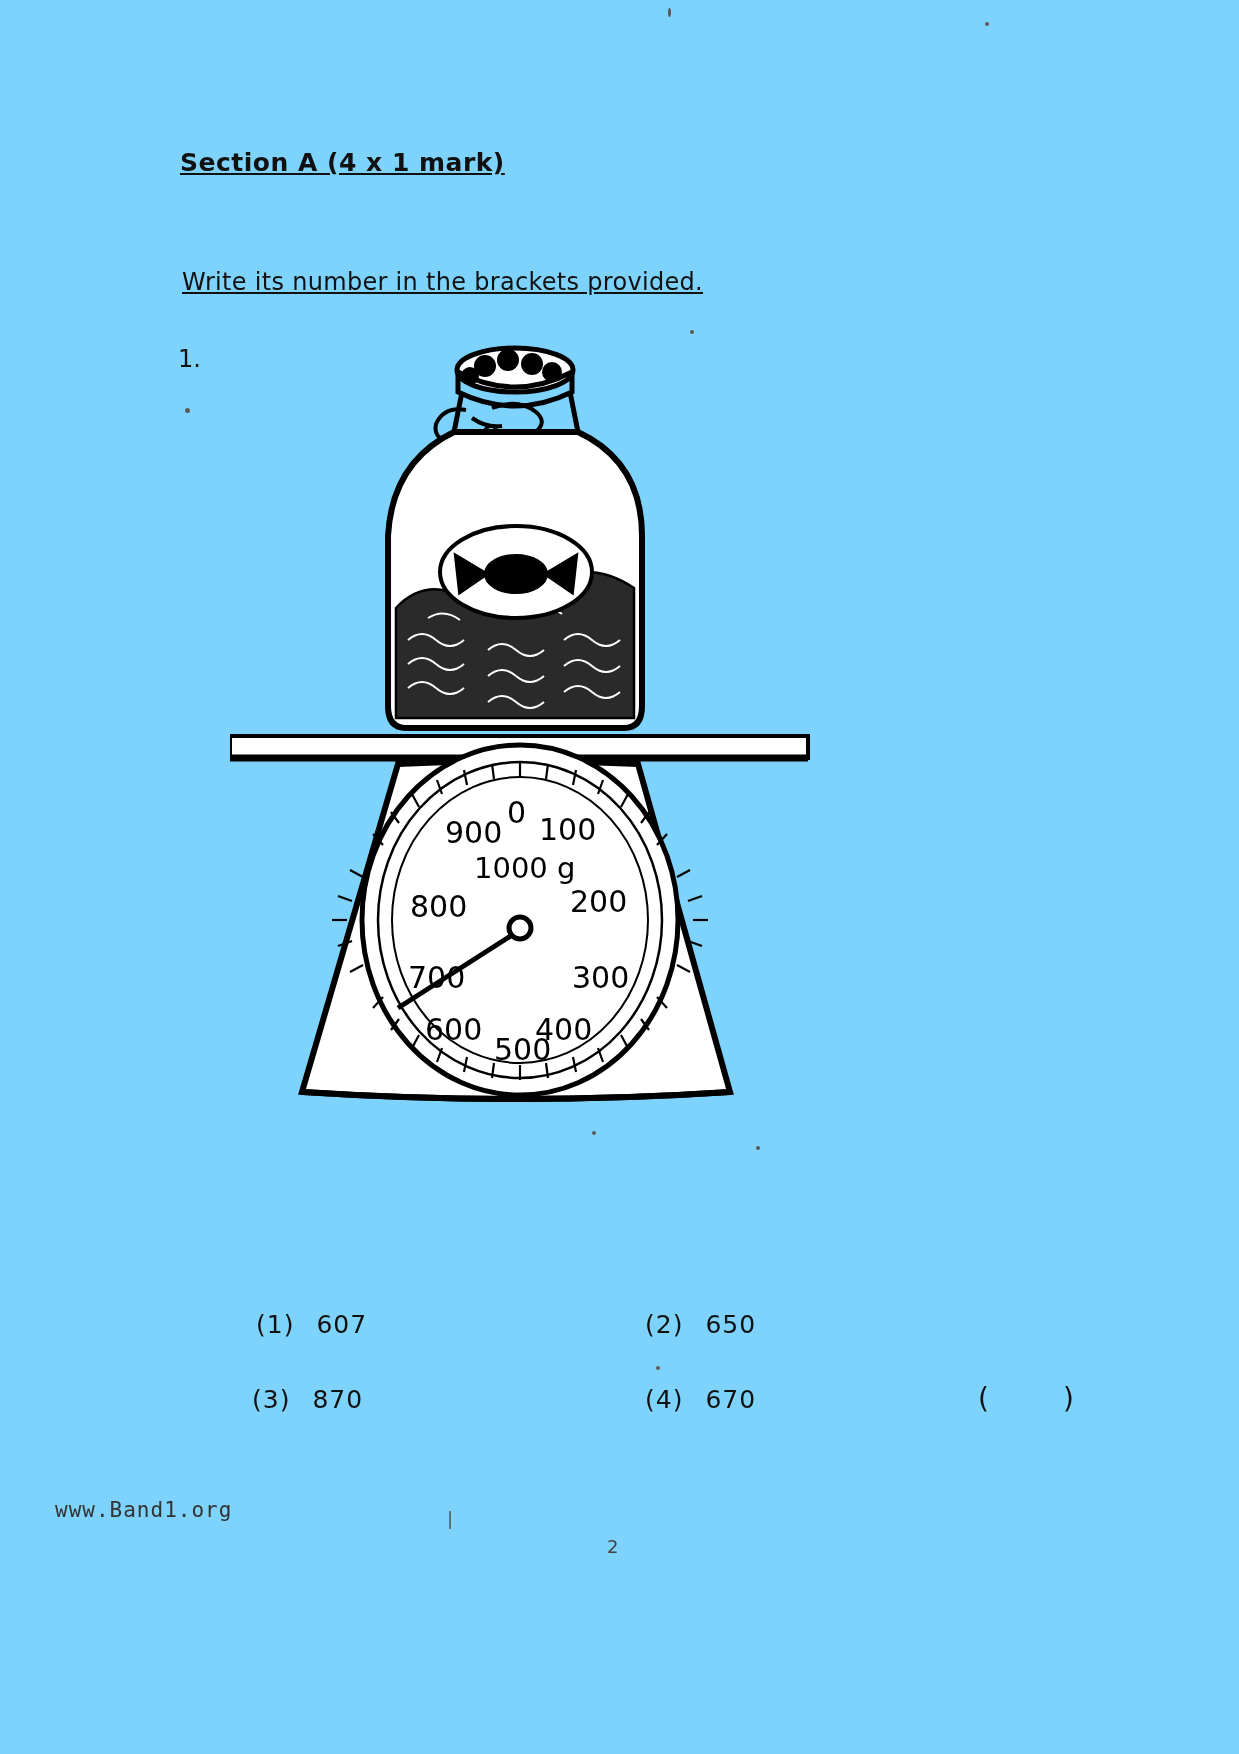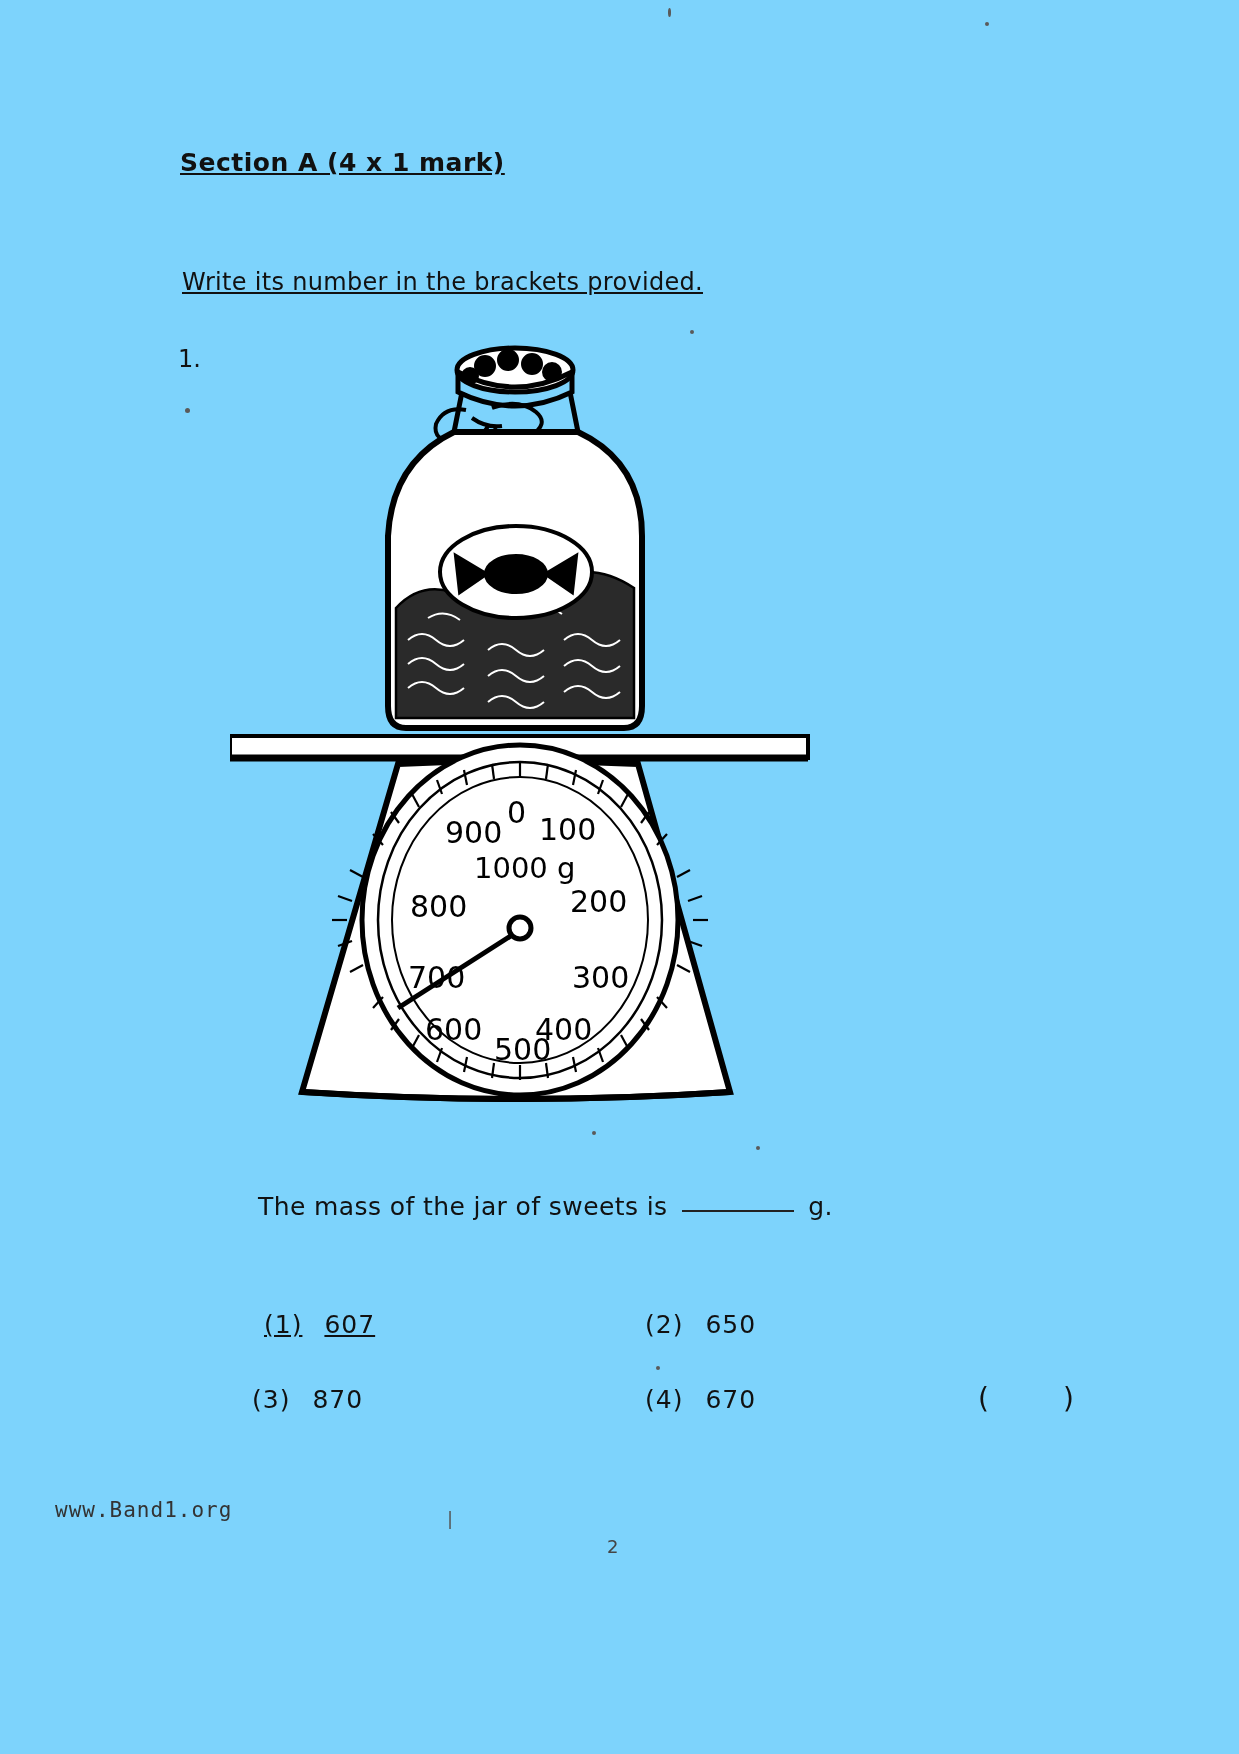--- a/index.html
+++ b/index.html
@@ -82,21 +82,21 @@
     vertical-align: 3px;
   }
 
   .opt {
     position: absolute;
     font-size: 25px;
     letter-spacing: 1px;
   }
   .opt .lbl { margin-right: 22px; }
 
-  .opt1 { left: 264px; top: 1310px; text-decoration: underline; }
+  .opt1 { left: 256px; top: 1310px; }
   .opt2 { left: 645px; top: 1310px; }
   .opt3 { left: 252px; top: 1385px; }
   .opt4 { left: 645px; top: 1385px; }
 
   .brackets {
     position: absolute;
     left: 978px;
     top: 1382px;
     font-size: 28px;
     letter-spacing: 2px;
@@ -266,25 +266,20 @@
         <text x="264" y="720">500</text>
         <text x="195" y="700">600</text>
         <text x="178" y="648">700</text>
         <text x="180" y="577">800</text>
         <text x="215" y="503">900</text>
         <text x="244" y="538" font-size="29">1000 g</text>
       </g>
     </svg>
   </div>
 
-  <div class="massline">
-    <span>The mass of the jar of sweets is</span>
-    <span class="blank"></span>
-    <span>g.</span>
-  </div>
 
   <div class="opt opt1">
     <span class="lbl">(1)</span><span>607</span>
   </div>
   <div class="opt opt2">
     <span class="lbl">(2)</span><span>650</span>
   </div>
   <div class="opt opt3">
     <span class="lbl">(3)</span><span>870</span>
   </div>

